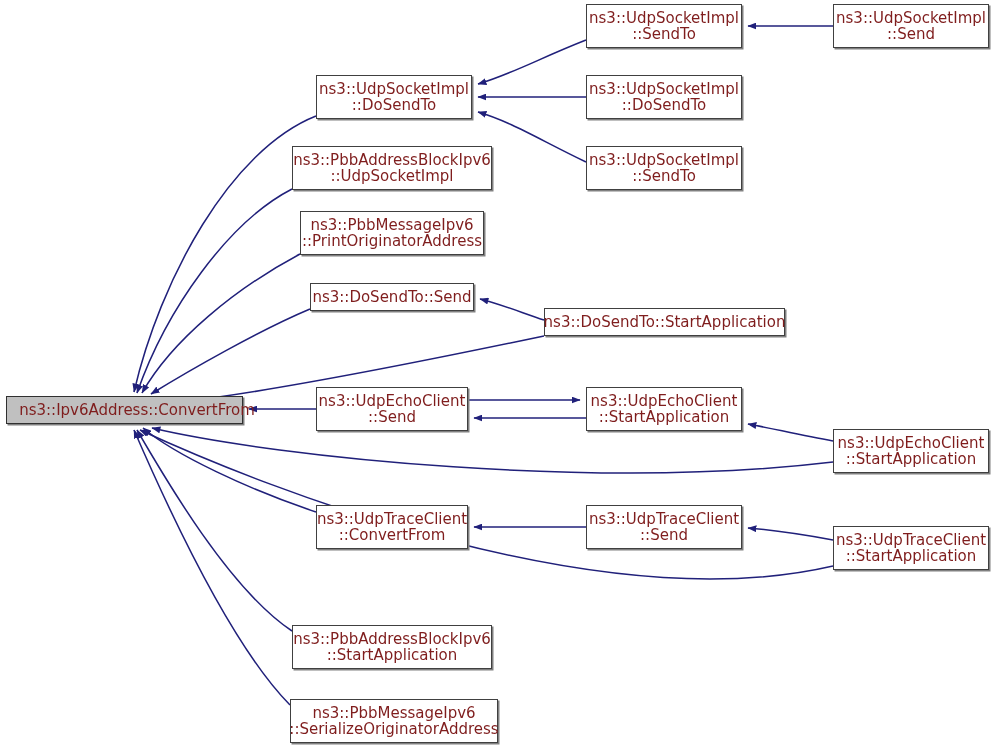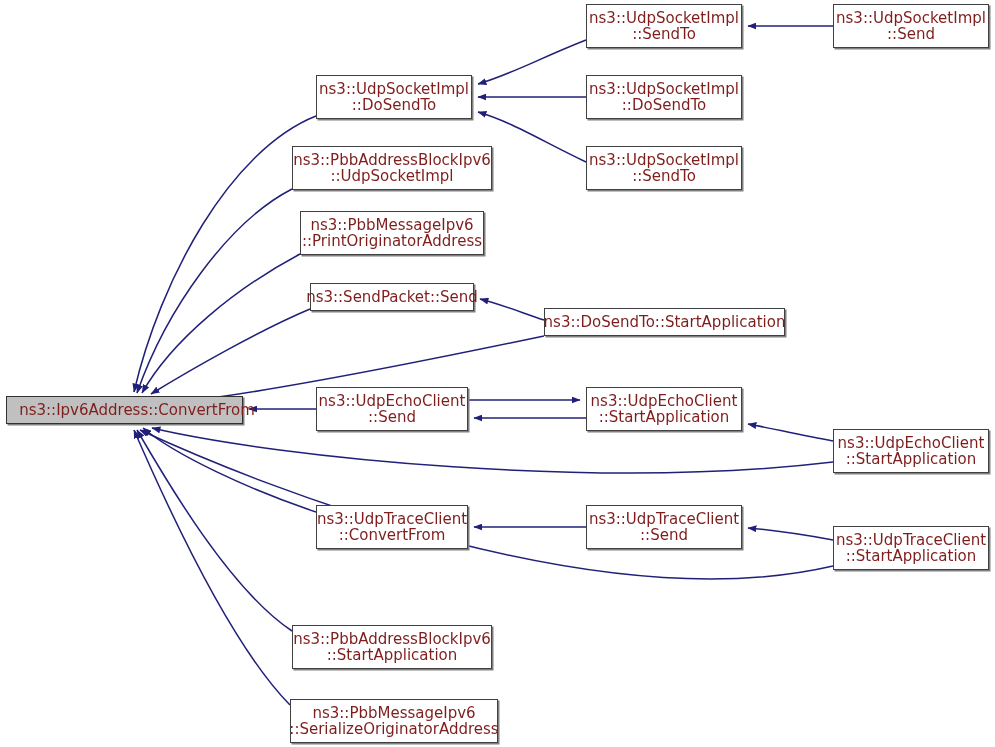--- a/index.html
+++ b/index.html
@@ -85,21 +85,21 @@
   </svg>
   <div id="nodes">
       <div class="node root" style="left: 6px; top: 396px; width: 237px; height: 28px; padding-left: 25px;"><span class="ln">ns3::Ipv6Address::ConvertFrom</span></div>
       <div class="node" style="left: 586px; top: 4px; width: 156px; height: 44px;"><span class="ln">ns3::UdpSocketImpl</span><span class="ln">::SendTo</span></div>
       <div class="node" style="left: 833px; top: 4px; width: 156px; height: 44px;"><span class="ln">ns3::UdpSocketImpl</span><span class="ln">::Send</span></div>
       <div class="node" style="left: 316px; top: 75px; width: 156px; height: 44px;"><span class="ln">ns3::UdpSocketImpl</span><span class="ln">::DoSendTo</span></div>
       <div class="node" style="left: 586px; top: 75px; width: 156px; height: 44px;"><span class="ln">ns3::UdpSocketImpl</span><span class="ln">::DoSendTo</span></div>
       <div class="node" style="left: 586px; top: 146px; width: 156px; height: 44px;"><span class="ln">ns3::UdpSocketImpl</span><span class="ln">::SendTo</span></div>
       <div class="node" style="left: 292px; top: 146px; width: 200px; height: 44px;"><span class="ln">ns3::PbbAddressBlockIpv6</span><span class="ln">::UdpSocketImpl</span></div>
       <div class="node" style="left: 300px; top: 211px; width: 184px; height: 44px;"><span class="ln">ns3::PbbMessageIpv6</span><span class="ln">::PrintOriginatorAddress</span></div>
-      <div class="node" style="left: 310px; top: 283px; width: 164px; height: 28px;"><span class="ln">ns3::SendPacket::Send</span></div>
+      <div class="node" style="left: 310px; top: 283px; width: 164px; height: 28px;"><span class="ln">ns3::DoSendTo::Send</span></div>
       <div class="node" style="left: 544px; top: 308px; width: 241px; height: 28px;"><span class="ln">ns3::DoSendTo::StartApplication</span></div>
       <div class="node" style="left: 316px; top: 387px; width: 152px; height: 44px;"><span class="ln">ns3::UdpEchoClient</span><span class="ln">::Send</span></div>
       <div class="node" style="left: 586px; top: 387px; width: 156px; height: 44px;"><span class="ln">ns3::UdpEchoClient</span><span class="ln">::StartApplication</span></div>
       <div class="node" style="left: 833px; top: 429px; width: 156px; height: 44px;"><span class="ln">ns3::UdpEchoClient</span><span class="ln">::StartApplication</span></div>
       <div class="node" style="left: 316px; top: 505px; width: 152px; height: 44px;"><span class="ln">ns3::UdpTraceClient</span><span class="ln">::ConvertFrom</span></div>
       <div class="node" style="left: 586px; top: 505px; width: 156px; height: 44px;"><span class="ln">ns3::UdpTraceClient</span><span class="ln">::Send</span></div>
       <div class="node" style="left: 833px; top: 526px; width: 156px; height: 44px;"><span class="ln">ns3::UdpTraceClient</span><span class="ln">::StartApplication</span></div>
       <div class="node" style="left: 292px; top: 625px; width: 200px; height: 44px;"><span class="ln">ns3::PbbAddressBlockIpv6</span><span class="ln">::StartApplication</span></div>
       <div class="node" style="left: 290px; top: 699px; width: 208px; height: 44px;"><span class="ln">ns3::PbbMessageIpv6</span><span class="ln">::SerializeOriginatorAddress</span></div>
     </div>

